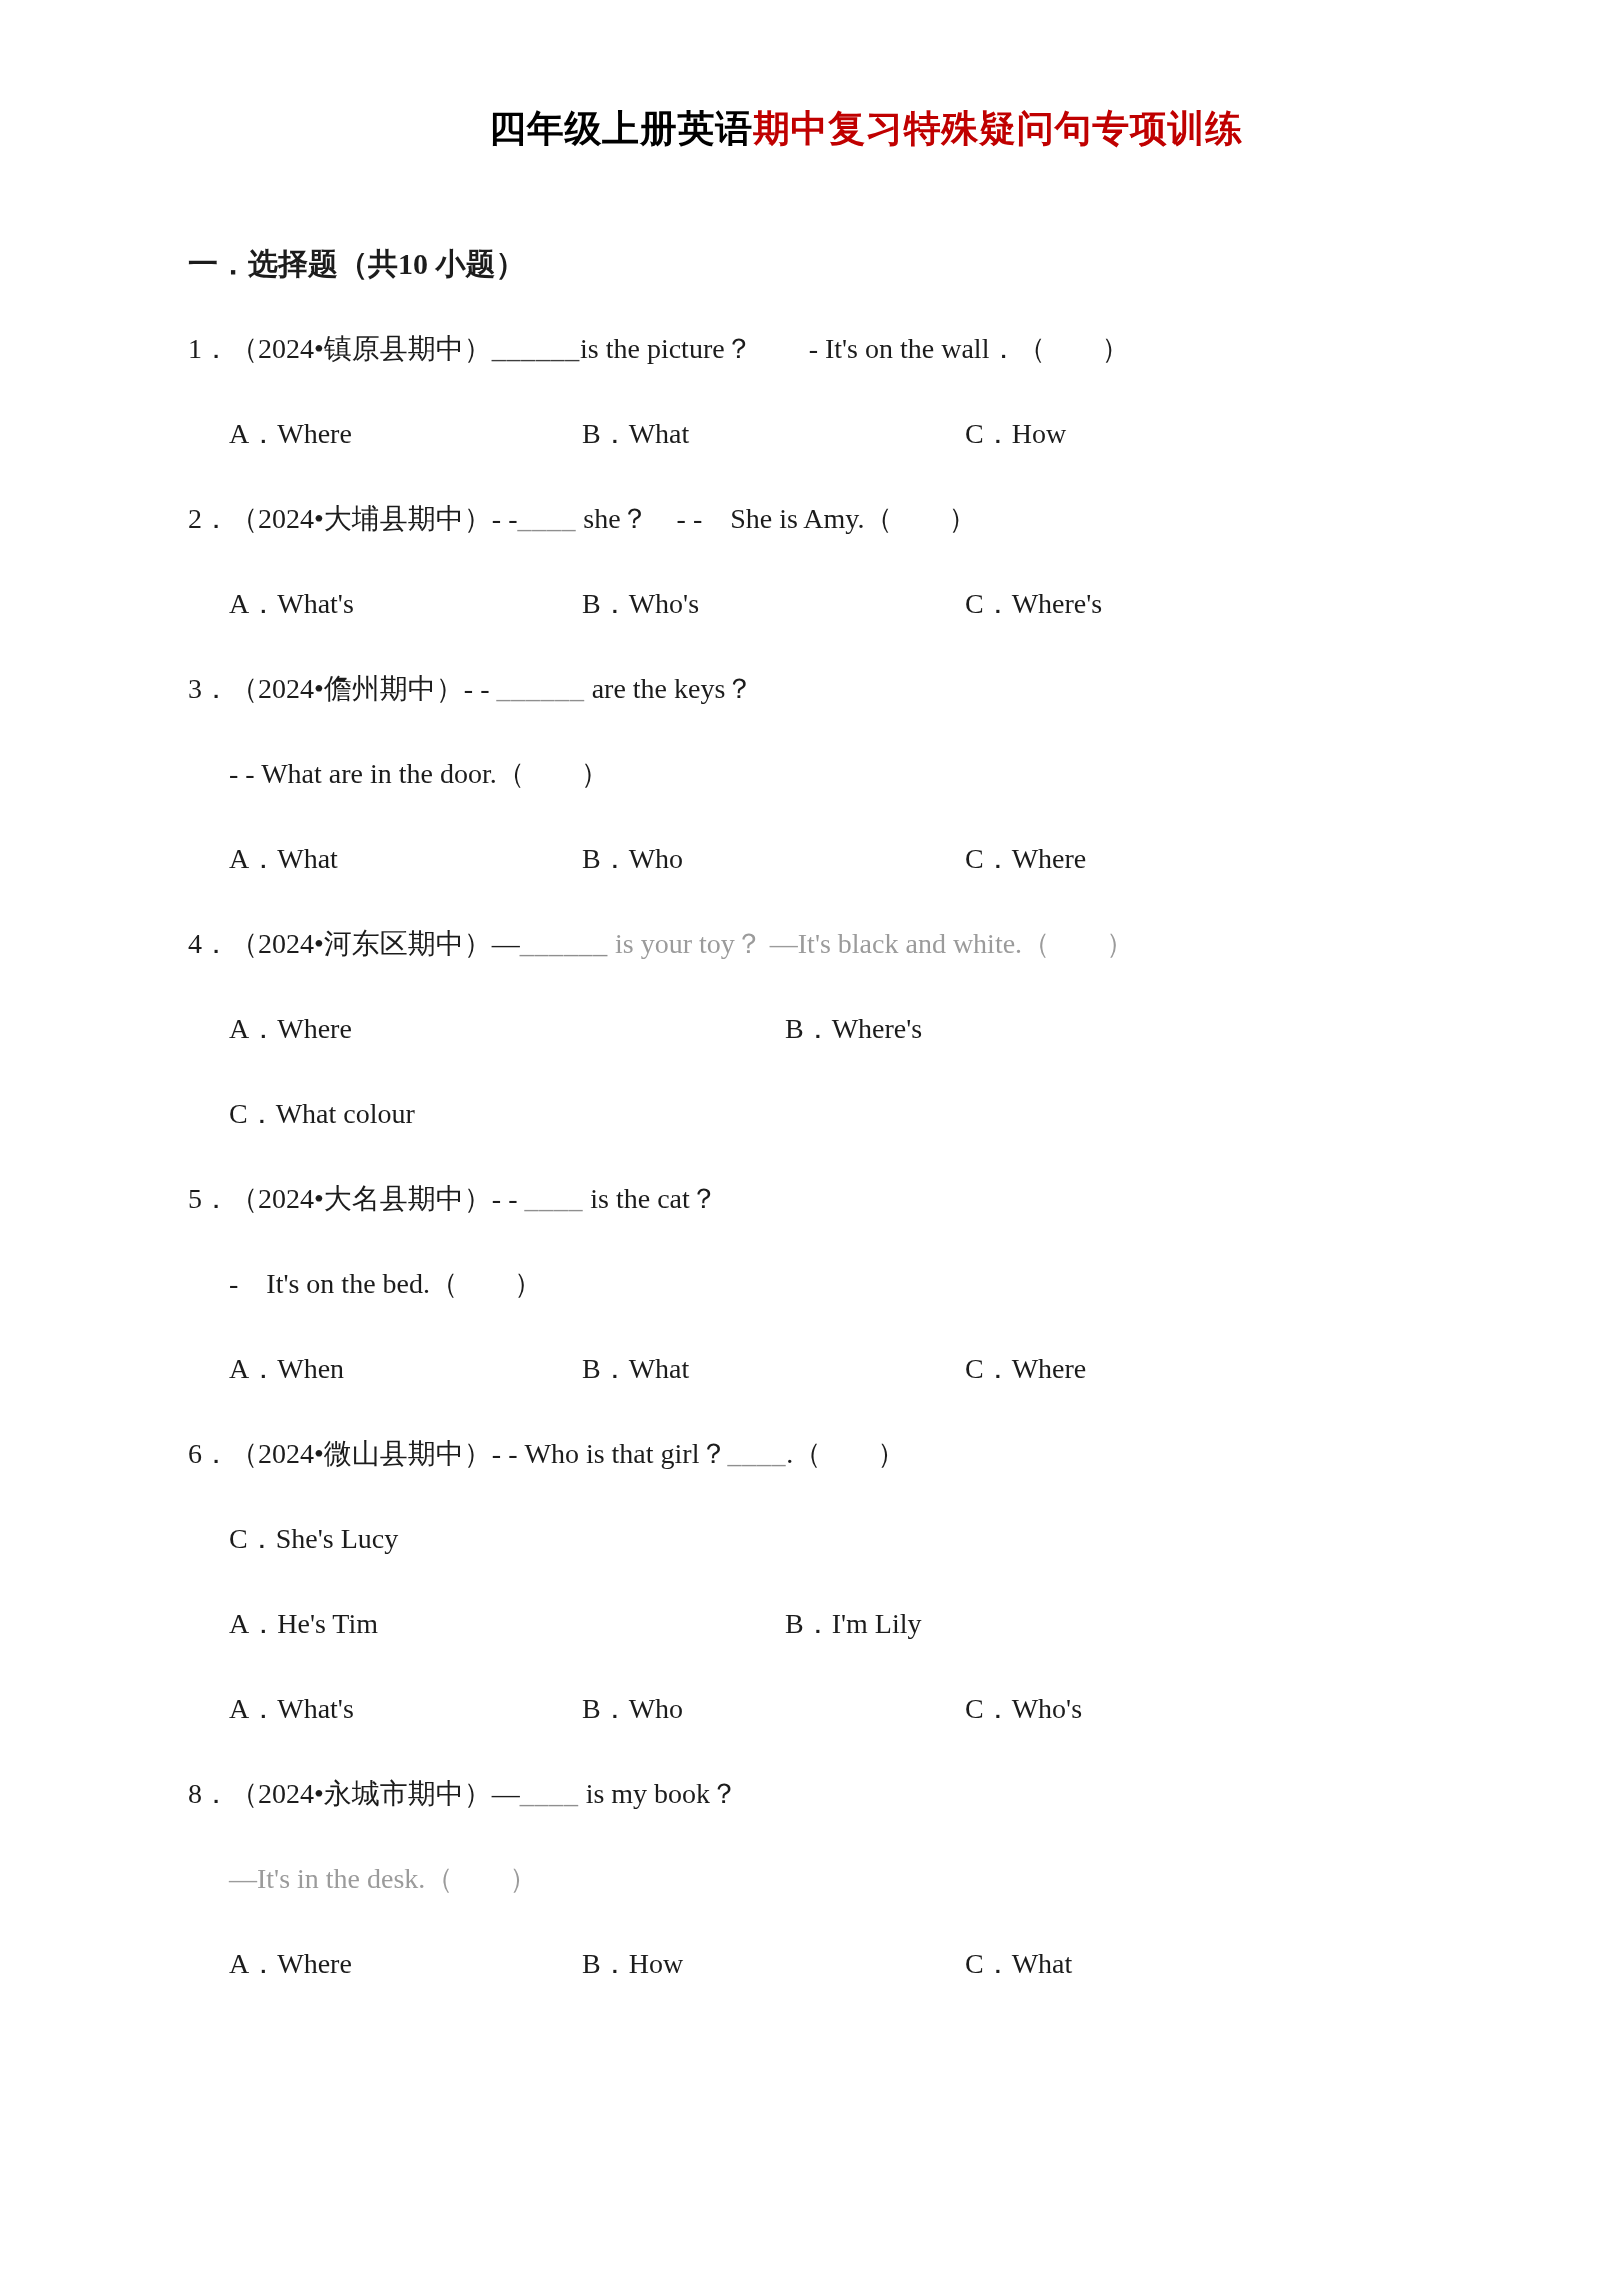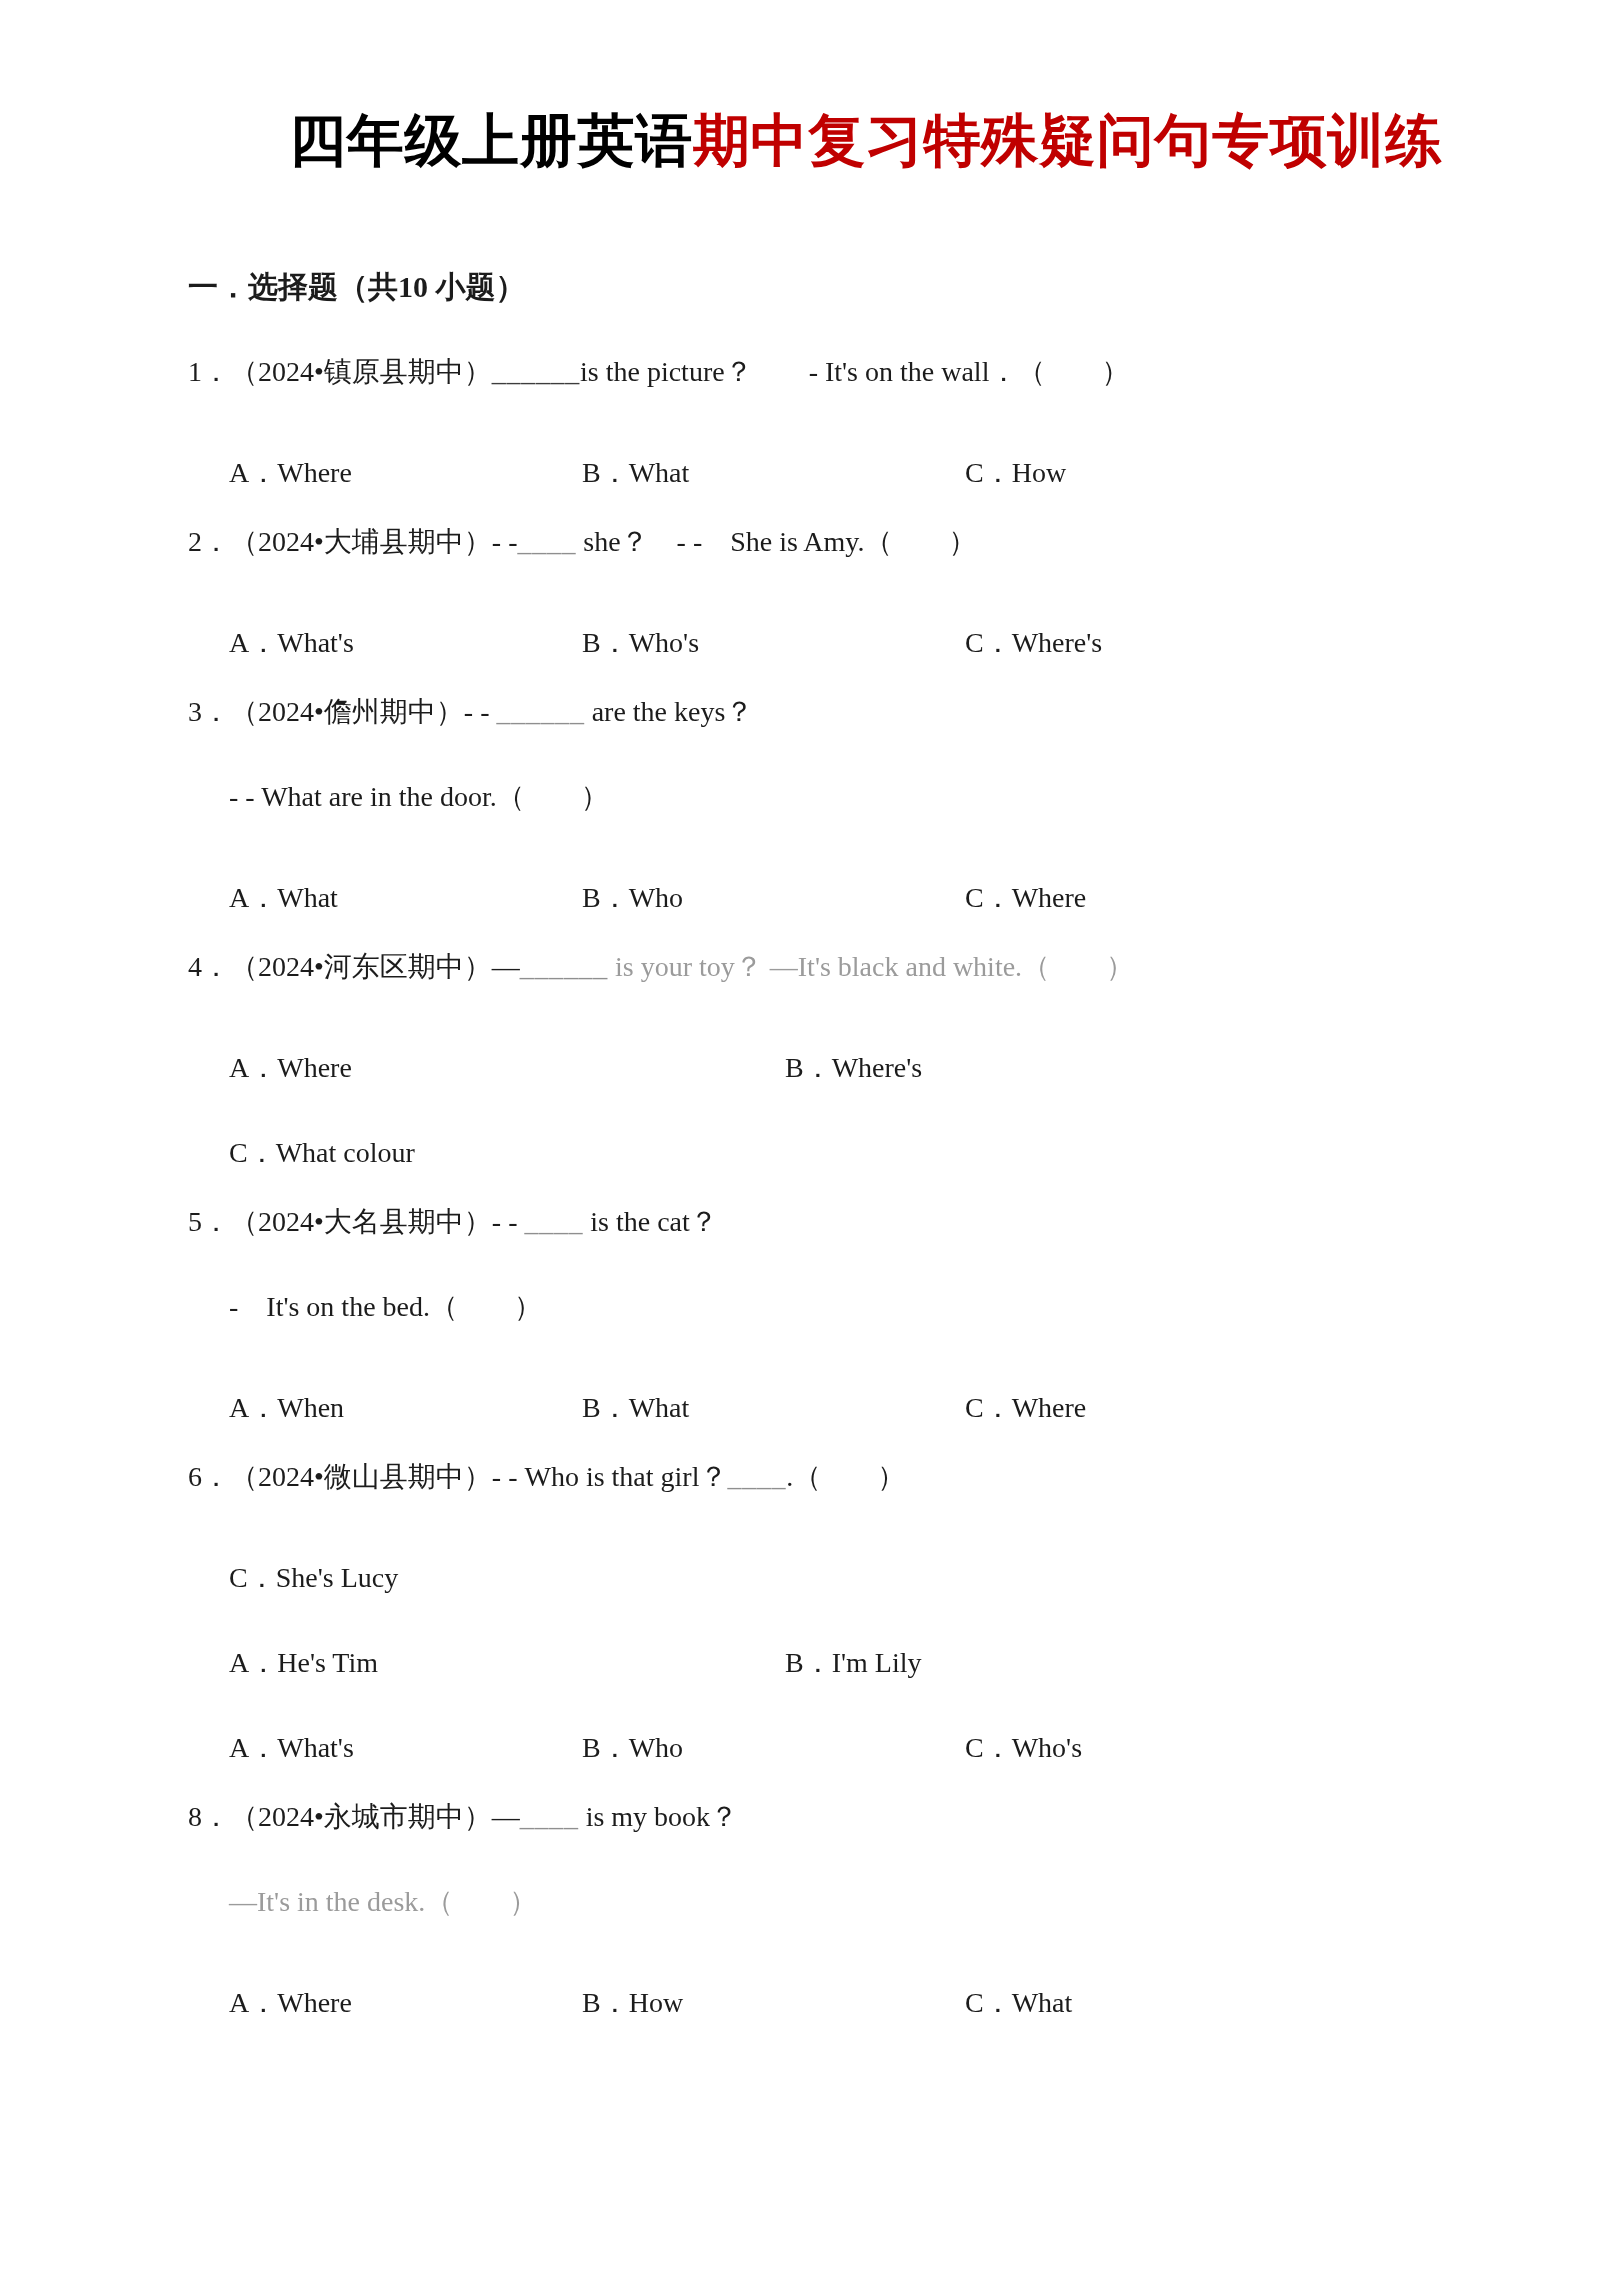--- a/index.html
+++ b/index.html
@@ -14,21 +14,21 @@
     font-family:"Liberation Serif","DejaVu Serif",serif;
     color:#1c1c1c;
   }
   .title{
     margin:0;
     padding-top:108px;
     text-align:center;
     position:relative;left:27px;
     font-family:"Liberation Sans","DejaVu Sans",sans-serif;
     font-weight:bold;
-    font-size:57px;
+    font-size:37px;
     line-height:1.15;
     letter-spacing:0.7px;
     white-space:nowrap;
     color:#000000;
   }
   .title .red{color:#c00000;}
   .section-heading{
     margin-top:70px;
     height:85px;line-height:85px;
     font-size:30px;
@@ -39,21 +39,21 @@
     position:relative;
     height:85px;line-height:85px;
     font-size:28px;
     white-space:nowrap;
   }
   .indent{padding-left:41px;}
   .seg.normal{color:#1c1c1c;text-align:right;}
   .seg.muted{color:#9b9b9b;}
   .seg.blank{color:#8f8f8f;letter-spacing:0.7px;}
   .seg.blank-dark{color:#3d3d3d;letter-spacing:0.7px;}
-  .opt-row .cell{position:absolute;top:16px;}
+  .opt-row .cell{position:absolute;top:0;}
   .opt-row .c0{left:41px;}
   .cols3 .c1{left:394px;}
   .cols3 .c2{left:777px;}
   .cols2 .c1{left:597px;}
 </style>
 </head>
 <body>
 
 <div class="page">
   <h1 class="title"><span>四年级上册英语</span><span class="red">期中复习特殊疑问句专项训练</span></h1>

